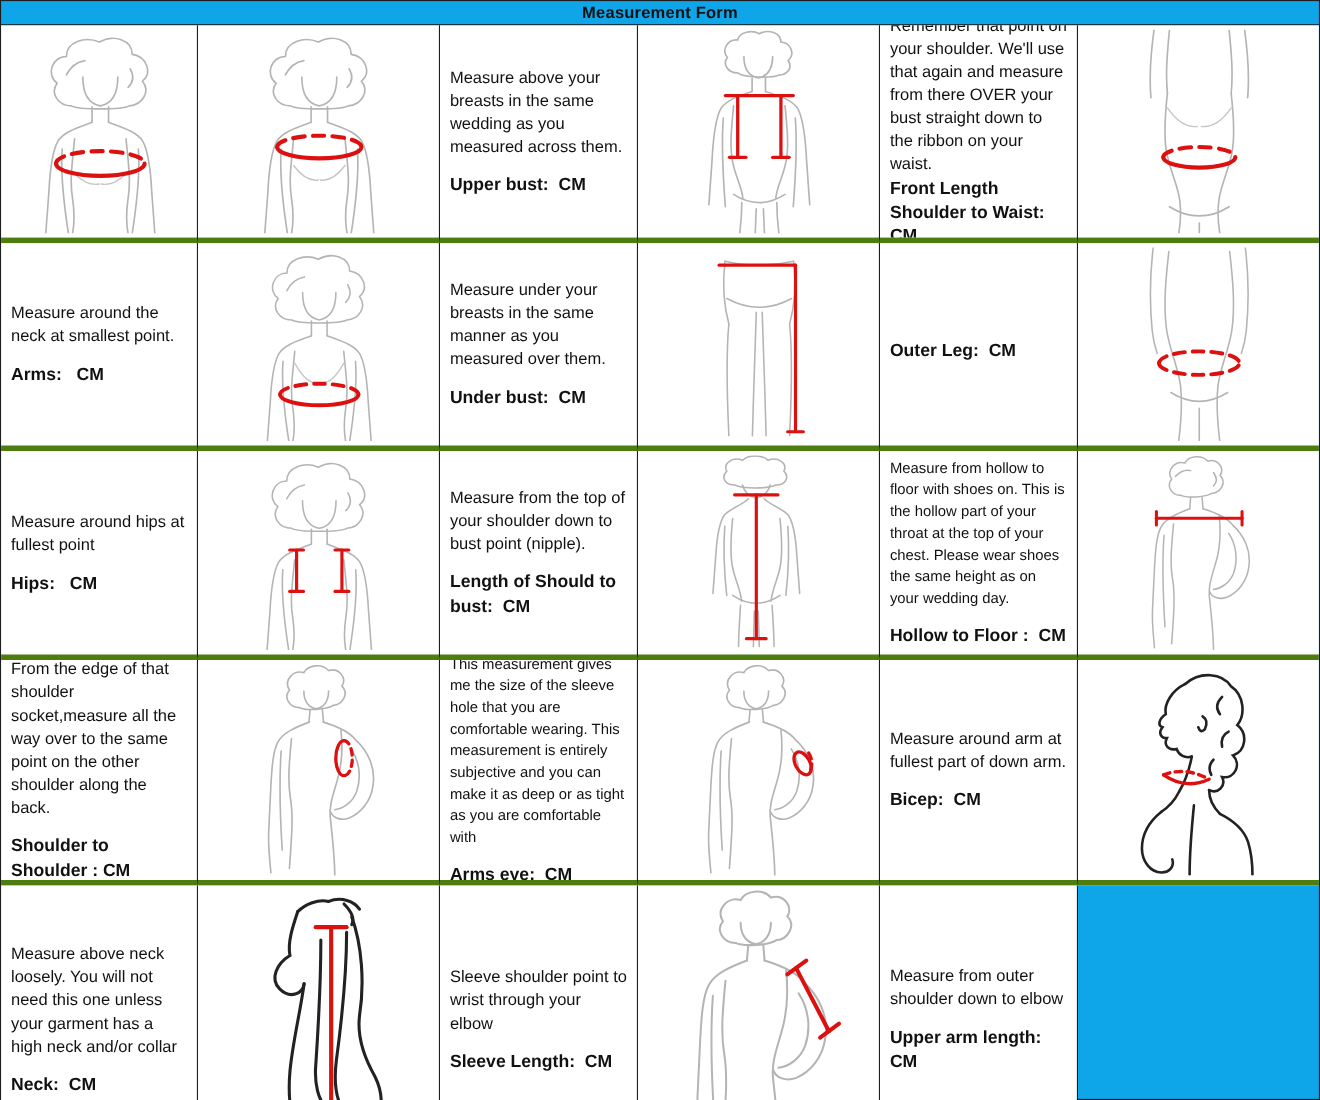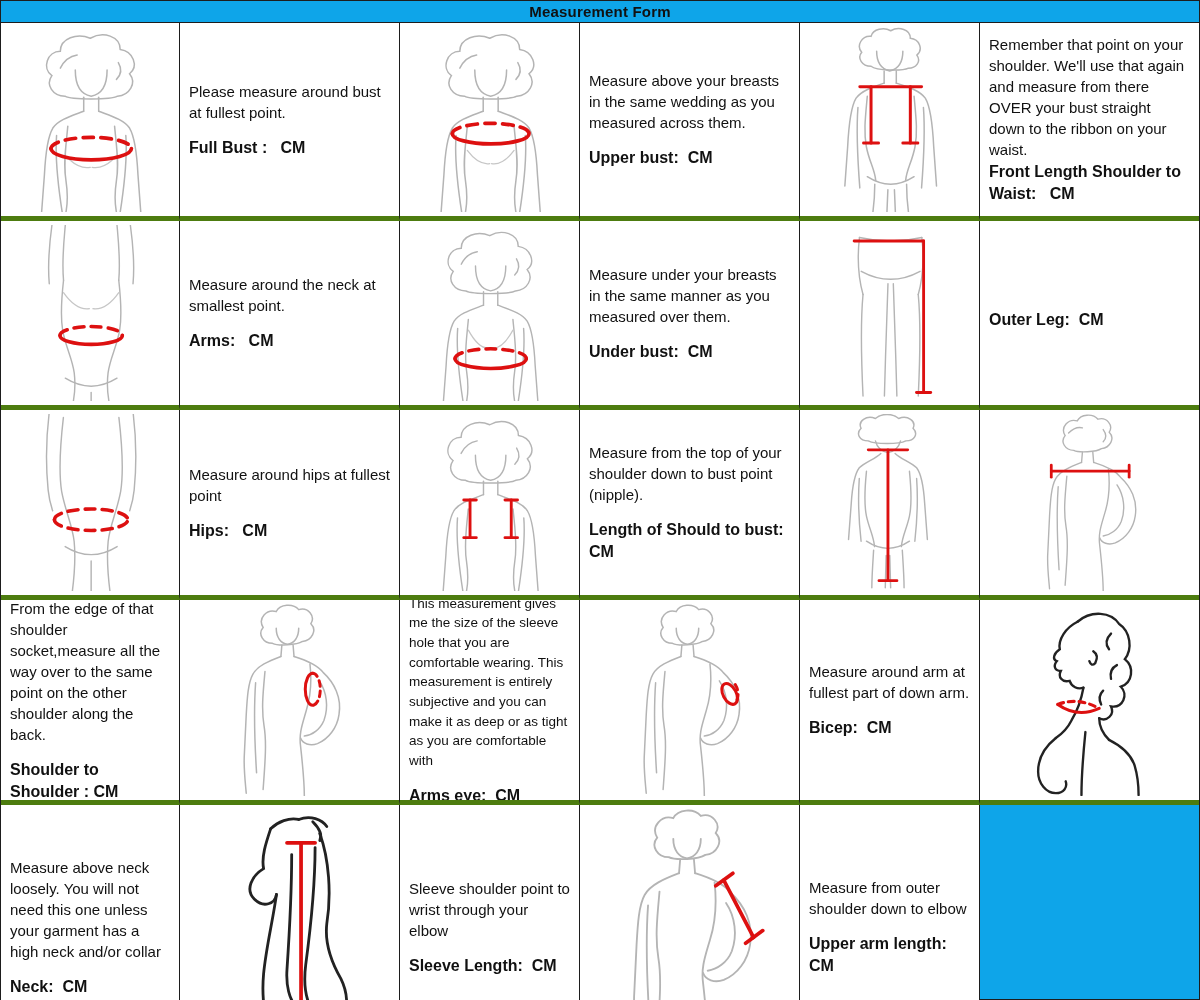--- a/index.html
+++ b/index.html
@@ -47,24 +47,20 @@
             <path d="M128,116 C130,142 126,172 122,198"></path>
           <path d="M66,106 C64,128 61,146 64,164 C67,184 65,192 64,198"></path>
           <path d="M116,106 C118,128 121,146 118,164 C115,184 117,192 118,198"></path>
           <path class="g2" d="M68,142 Q79,152 90,150"></path>
             <path class="g2" d="M114,142 Q103,152 92,150"></path>
         </g>
         <path class="r" d="M48,130 A43,12 0 0 0 134,130"></path>
         <path class="r rd" d="M48,130 A43,12 0 0 1 134,130"></path>
       </svg>
     </div>
-    <div class="cell text-cell">
-      <p class="desc">Please measure around bust at fullest point.</p>
-      <p class="label">Full Bust :   CM</p>
-    </div>
 
     <div class="cell fig-cell">
       <svg viewBox="0 0 180 198">
         <g class="g">
           <path d="M63,74 C50,74 42,62 49,52 C38,44 44,26 58,26 C58,12 76,6 90,12 C104,4 122,10 122,24 C136,26 142,42 132,50 C140,60 132,73 119,74 C112,78 70,78 63,74 Z"></path>
           <path d="M58,44 Q64,32 76,30"></path>
             <path d="M120,38 Q126,48 118,56"></path>
           <path d="M74,46 C74,62 80,72 91,74 C102,72 108,62 108,46"></path>
           <path d="M83,75 L83,90"></path>
             <path d="M99,75 L99,90"></path>
@@ -259,20 +255,24 @@
           <path d="M90,158 L91,194"></path>
             <path d="M104,152 C105,168 106,182 106,194"></path>
         </g>
         <g class="r3">
           <path d="M66,40 L110,40"></path>
           <path d="M88,40 L88,186"></path>
           <path d="M78,186 L98,186"></path>
         </g>
       </svg>
     </div>
+    <div class="cell text-cell small">
+      <p class="desc">Measure from hollow to floor with shoes on. This is the hollow part of your throat at the top of your chest. Please wear shoes the same height as on your wedding day.</p>
+      <p class="label">Hollow to Floor :  CM</p>
+    </div>
 
     <div class="cell fig-cell">
       <svg viewBox="0 0 180 205">
         <g class="g">
           <path d="M72,42 C62,42 56,32 62,25 C56,15 66,5 76,8 C80,0 94,-1 100,6 C110,3 118,13 113,21 C120,28 114,39 104,40 C98,44 78,45 72,42 Z"></path>
           <path d="M66,22 Q74,14 82,16"></path>
             <path d="M106,18 Q112,26 106,32"></path>
           <path d="M82,44 L81,56"></path>
             <path d="M94,44 L95,56"></path>
           <path d="M81,56 C68,61 56,66 51,75 C46,84 45,100 44,118 L42,160 C41,175 43,190 44,202"></path>

